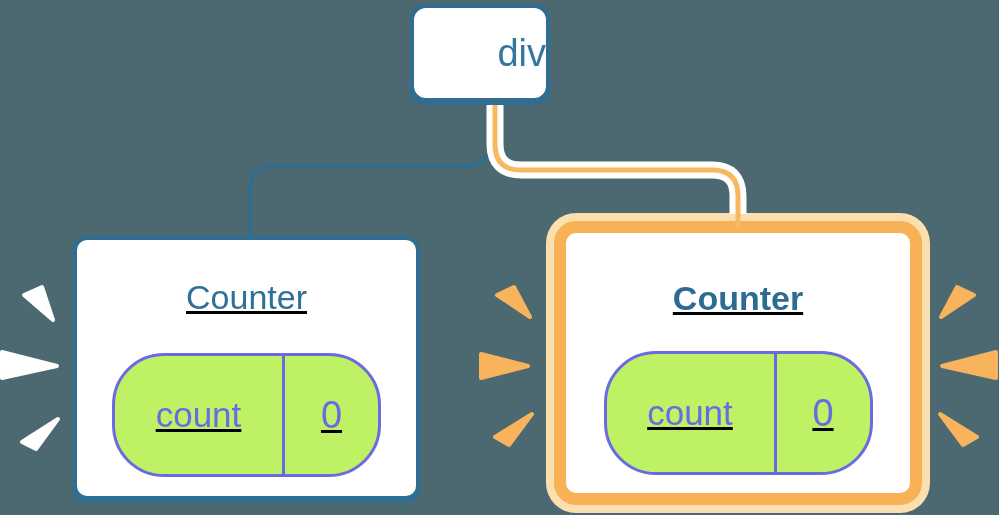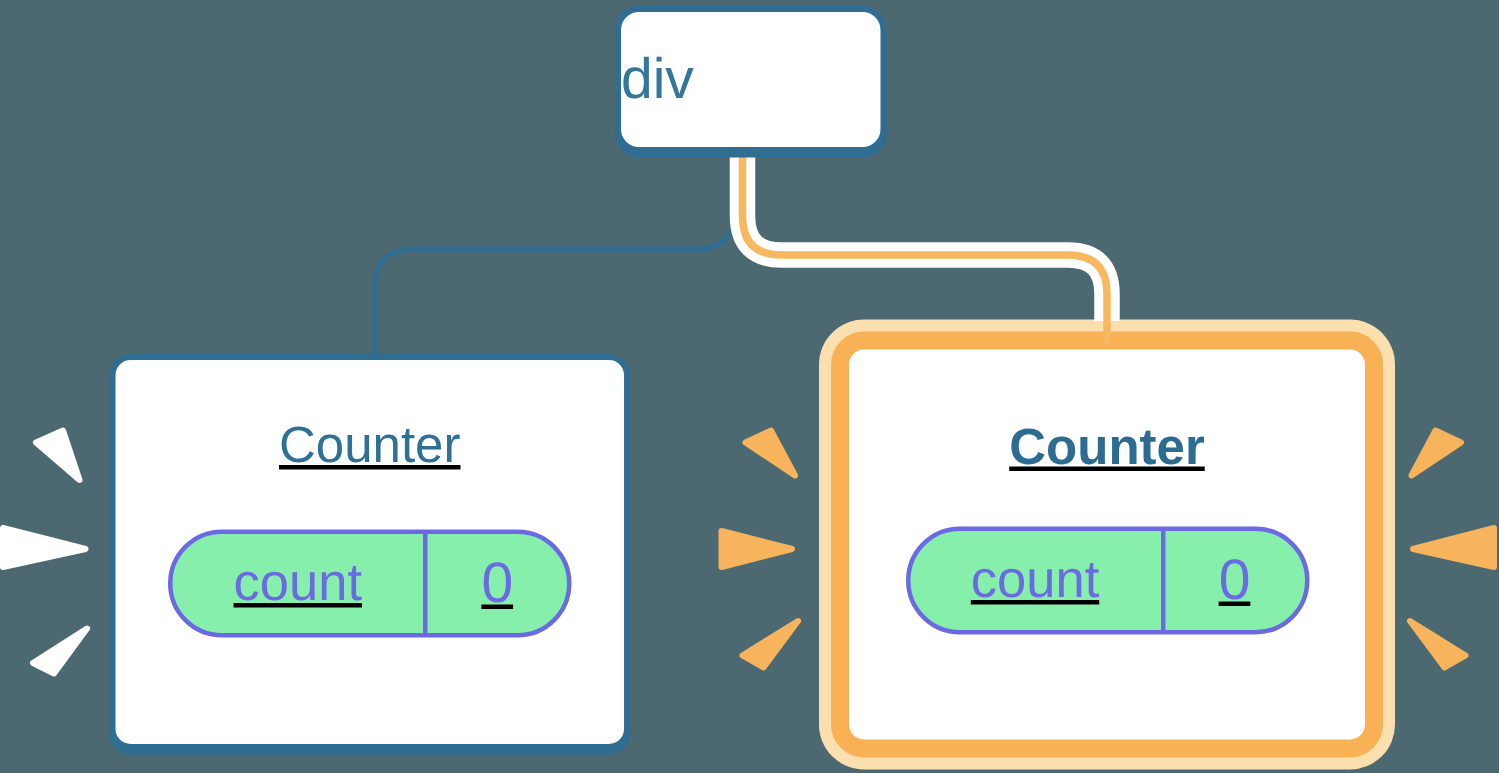--- a/index.html
+++ b/index.html
@@ -5,25 +5,25 @@
   html,body{margin:0;padding:0;background:#4C6972;}
   #canvas{
     position:relative;
     width:999px;height:515px;
     background:#4C6972;
     overflow:hidden;
     font-family:"Liberation Sans", sans-serif;
   }
   
   .root-node{
-    position:absolute;left:410px;top:4px;width:181px;height:98px;
+    position:absolute;left:410px;top:4px;width:140px;height:98px;
     box-sizing:border-box;background:#FFFFFF;
     border:4px solid #2F6D93;border-radius:16px;
     box-shadow:0 3px 0 #2F6D93;
-    display:flex;align-items:center;justify-content:flex-start;
+    display:flex;align-items:center;justify-content:flex-end;
     z-index:5;
   }
   .root-node .label{
     color:#35769C;font-size:38px;font-weight:500;line-height:1;
   }
   
   svg.wires{position:absolute;left:0;top:0;z-index:3;pointer-events:none;}
   
   .card{
     position:absolute;box-sizing:border-box;background:#FFFFFF;z-index:2;
@@ -43,24 +43,24 @@
     padding-top:48px;
   }
   .card .title{
     font-size:34px;line-height:1;color:#2F7097;font-weight:500;
   }
   .card.highlight .title{
     font-weight:700;color:#2C6C93;
   }
   .pill{
     box-sizing:border-box;
-    width:269px;height:72px;
+    width:269px;height:124px;
     border:3px solid #6C6AE2;border-radius:52px;
     display:flex;align-items:stretch;overflow:hidden;
-    background:#86efac;
+    background:#bef264;
   }
   .card.plain  .pill{margin:39px auto 0 auto;}
   .card.highlight .pill{margin:36px auto 0 auto;}
   .pill .seg{
     display:flex;align-items:center;justify-content:center;
     color:#6C6AE2;
   }
   .pill .seg.key{flex:1;font-size:35px;}
   .pill .seg.val{width:93px;border-left:3px solid #6C6AE2;font-size:38px;}
 </style>

